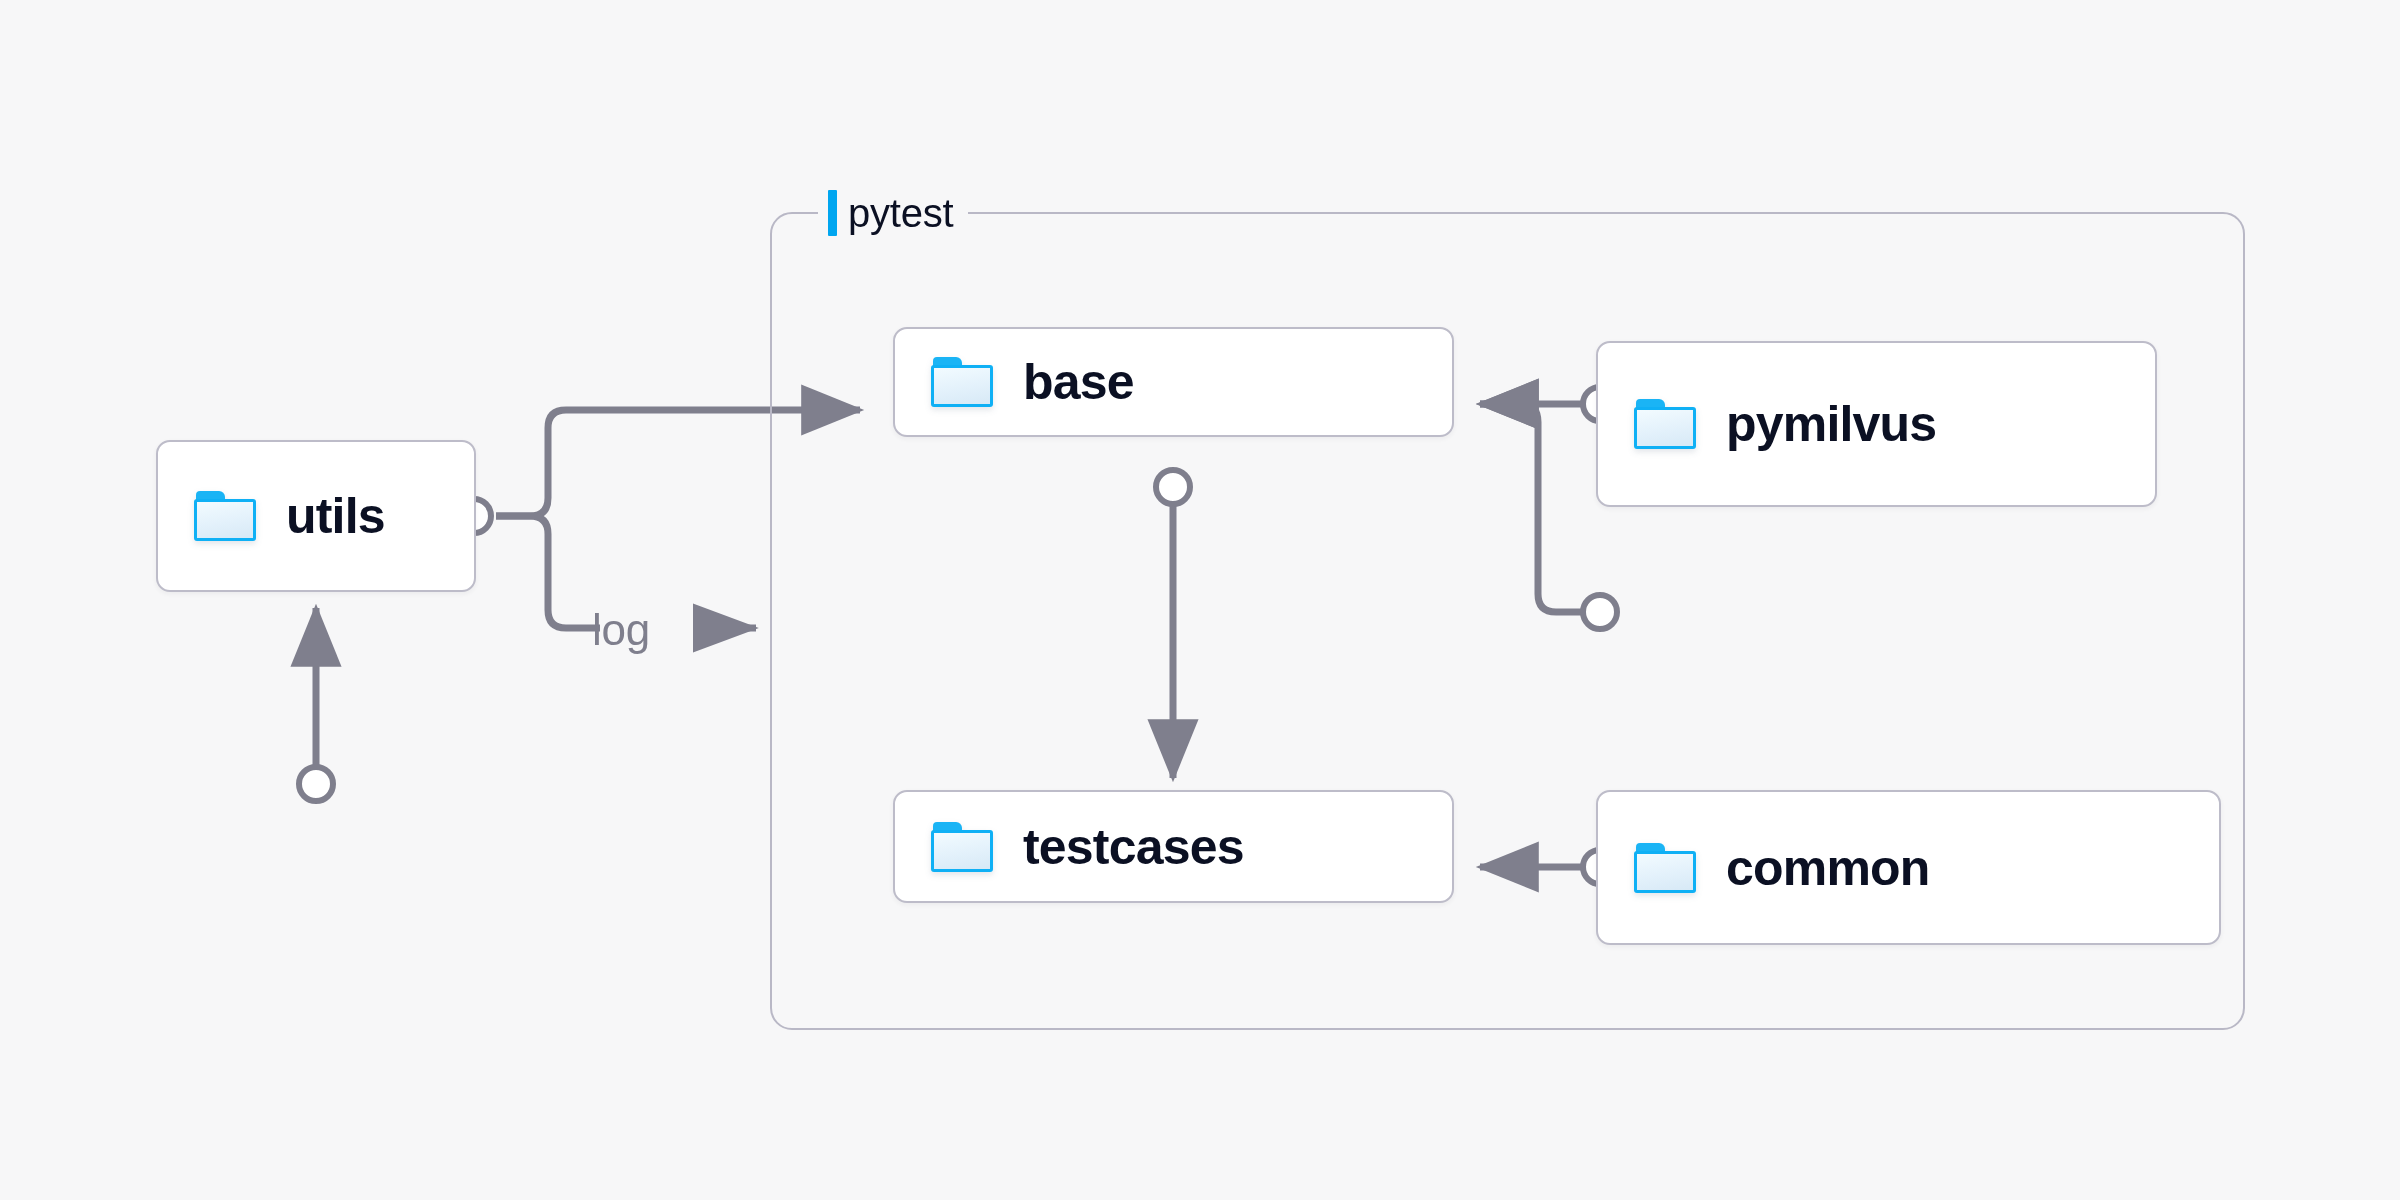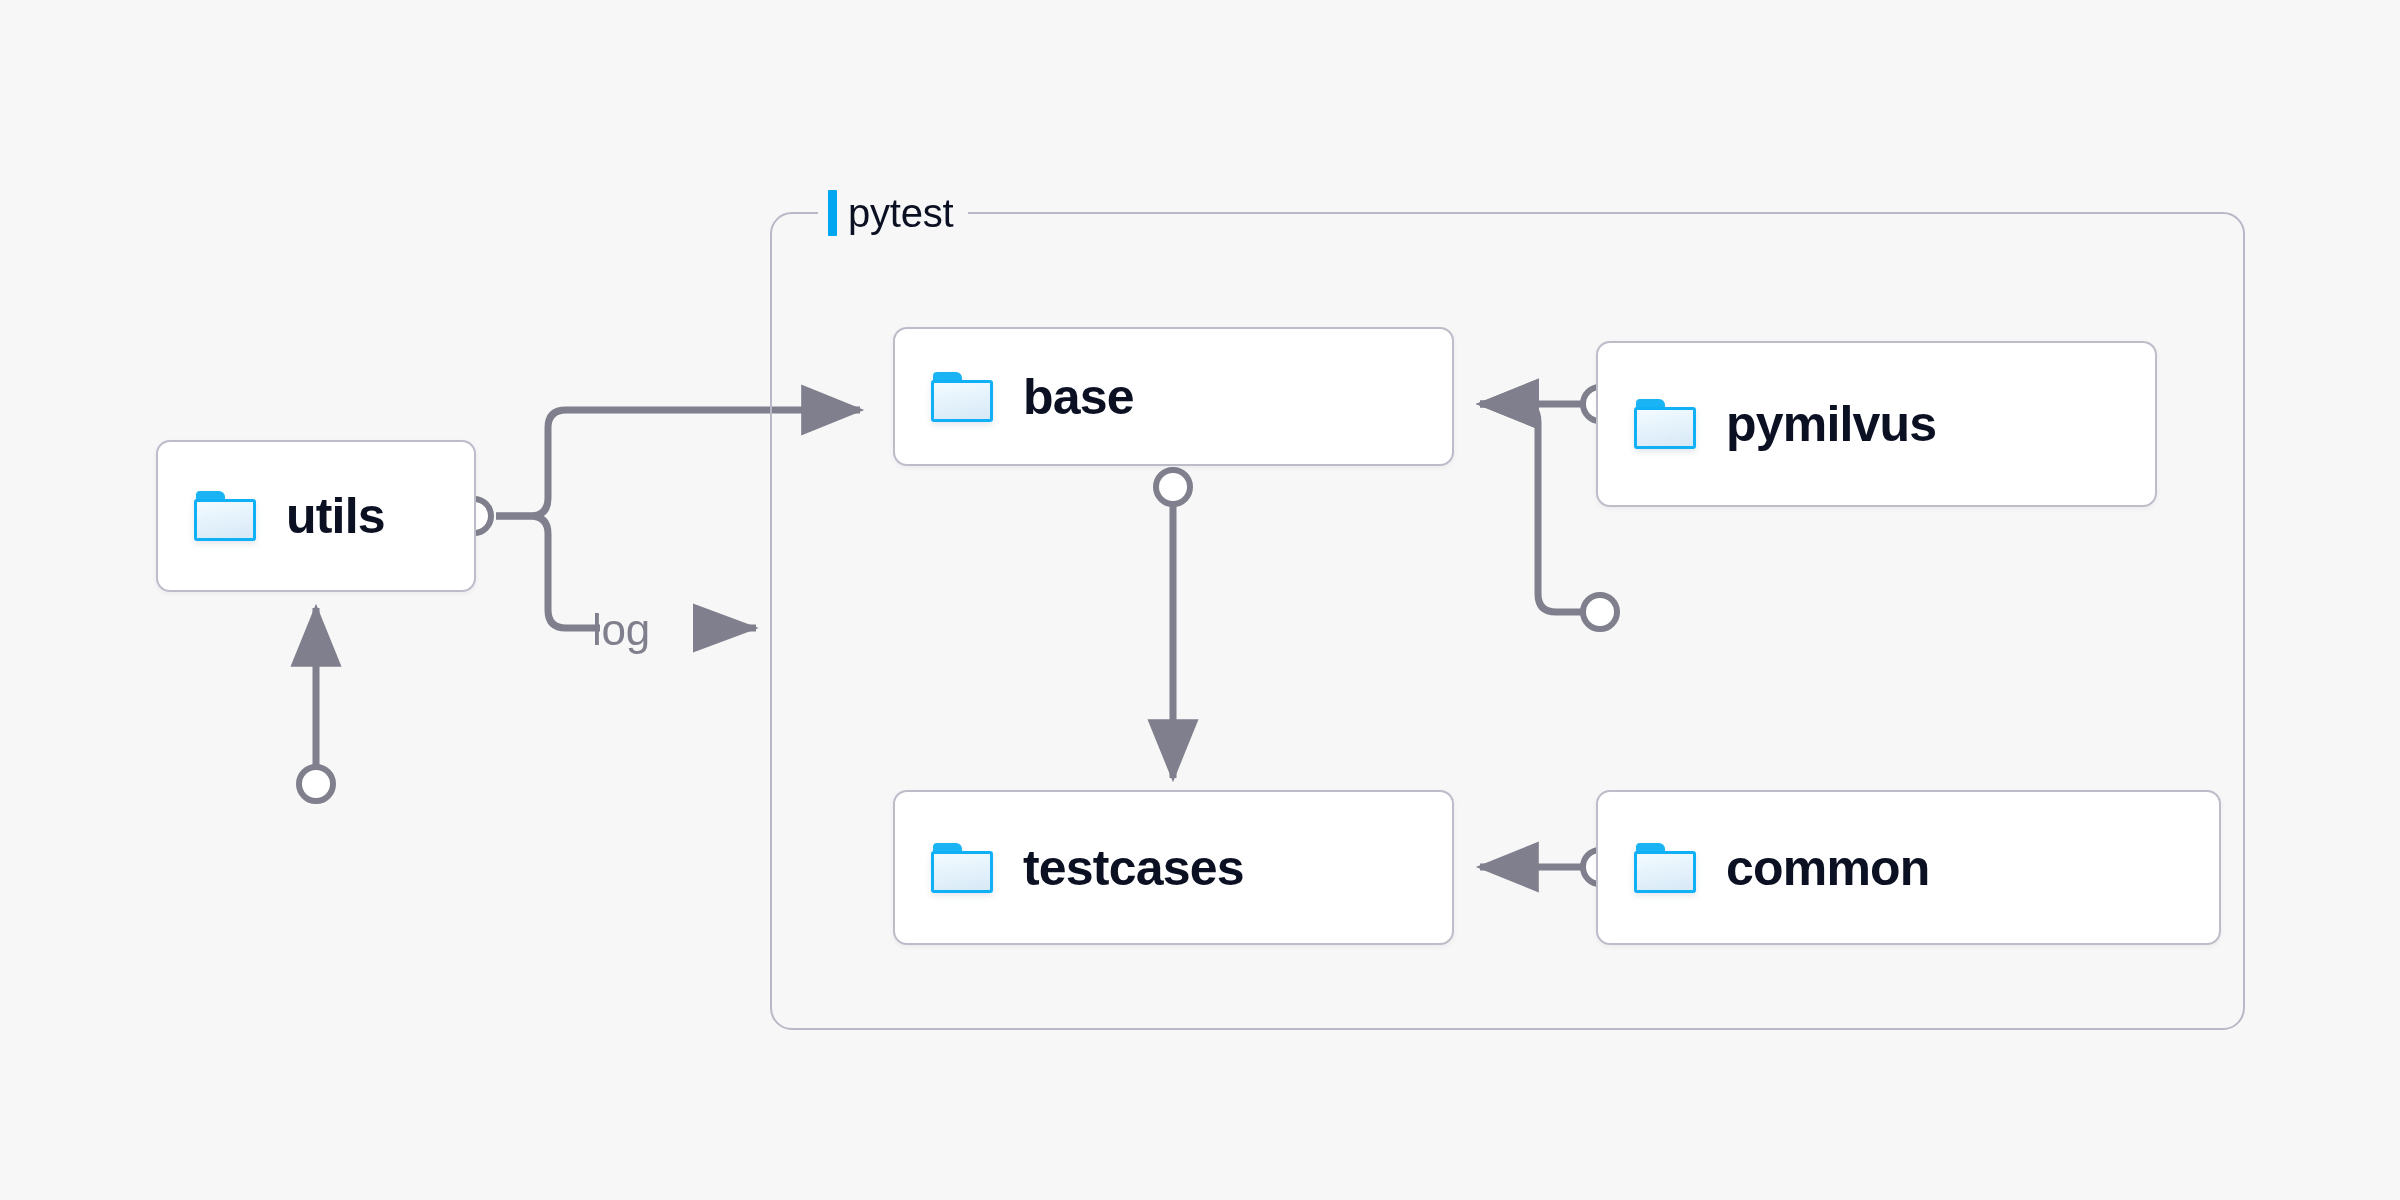--- a/index.html
+++ b/index.html
@@ -176,31 +176,31 @@
     <div class="inner">
       <span class="folder">
         <span class="tab"></span>
           <span class="body"></span>
       </span>
       <span class="label">utils</span>
     </div>
   </div>
 
 
-  <div class="node" style="left:893px; top:327px; width:561px; height:139px;">
+  <div class="node" style="left:893px; top:327px; width:561px; height:110px;">
     <div class="inner">
       <span class="folder">
         <span class="tab"></span>
           <span class="body"></span>
       </span>
       <span class="label">base</span>
     </div>
   </div>
 
-  <div class="node" style="left:893px; top:790px; width:561px; height:155px;text-align:right;">
+  <div class="node" style="left:893px; top:790px; width:561px; height:113px;text-align:right;">
     <div class="inner">
       <span class="folder">
         <span class="tab"></span>
           <span class="body"></span>
       </span>
       <span class="label">testcases</span>
     </div>
   </div>
 
   <div class="node" style="left:1596px; top:341px; width:561px; height:166px;">

